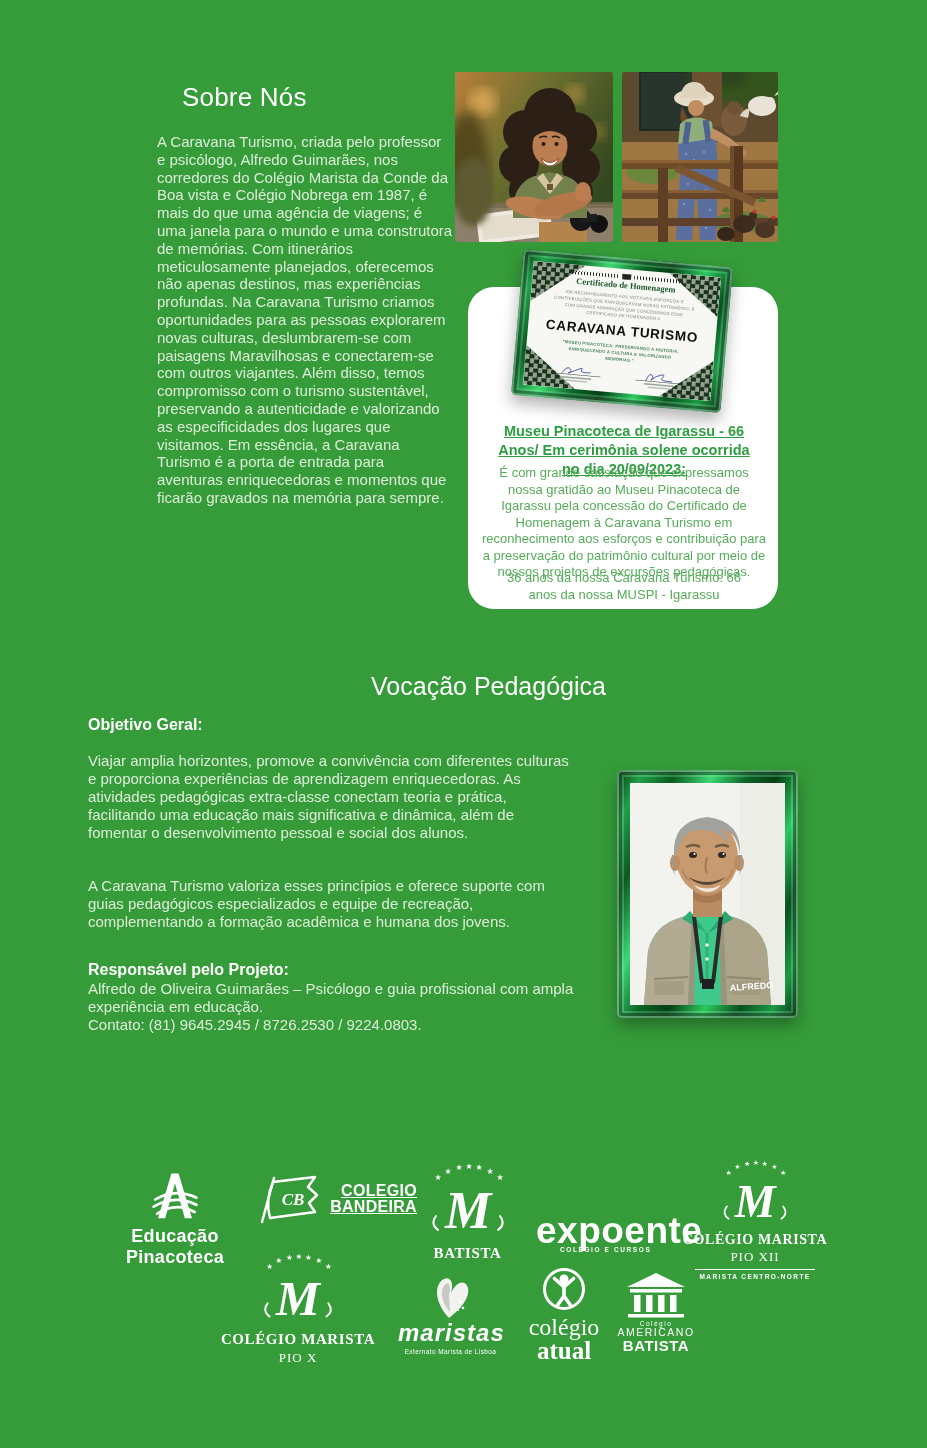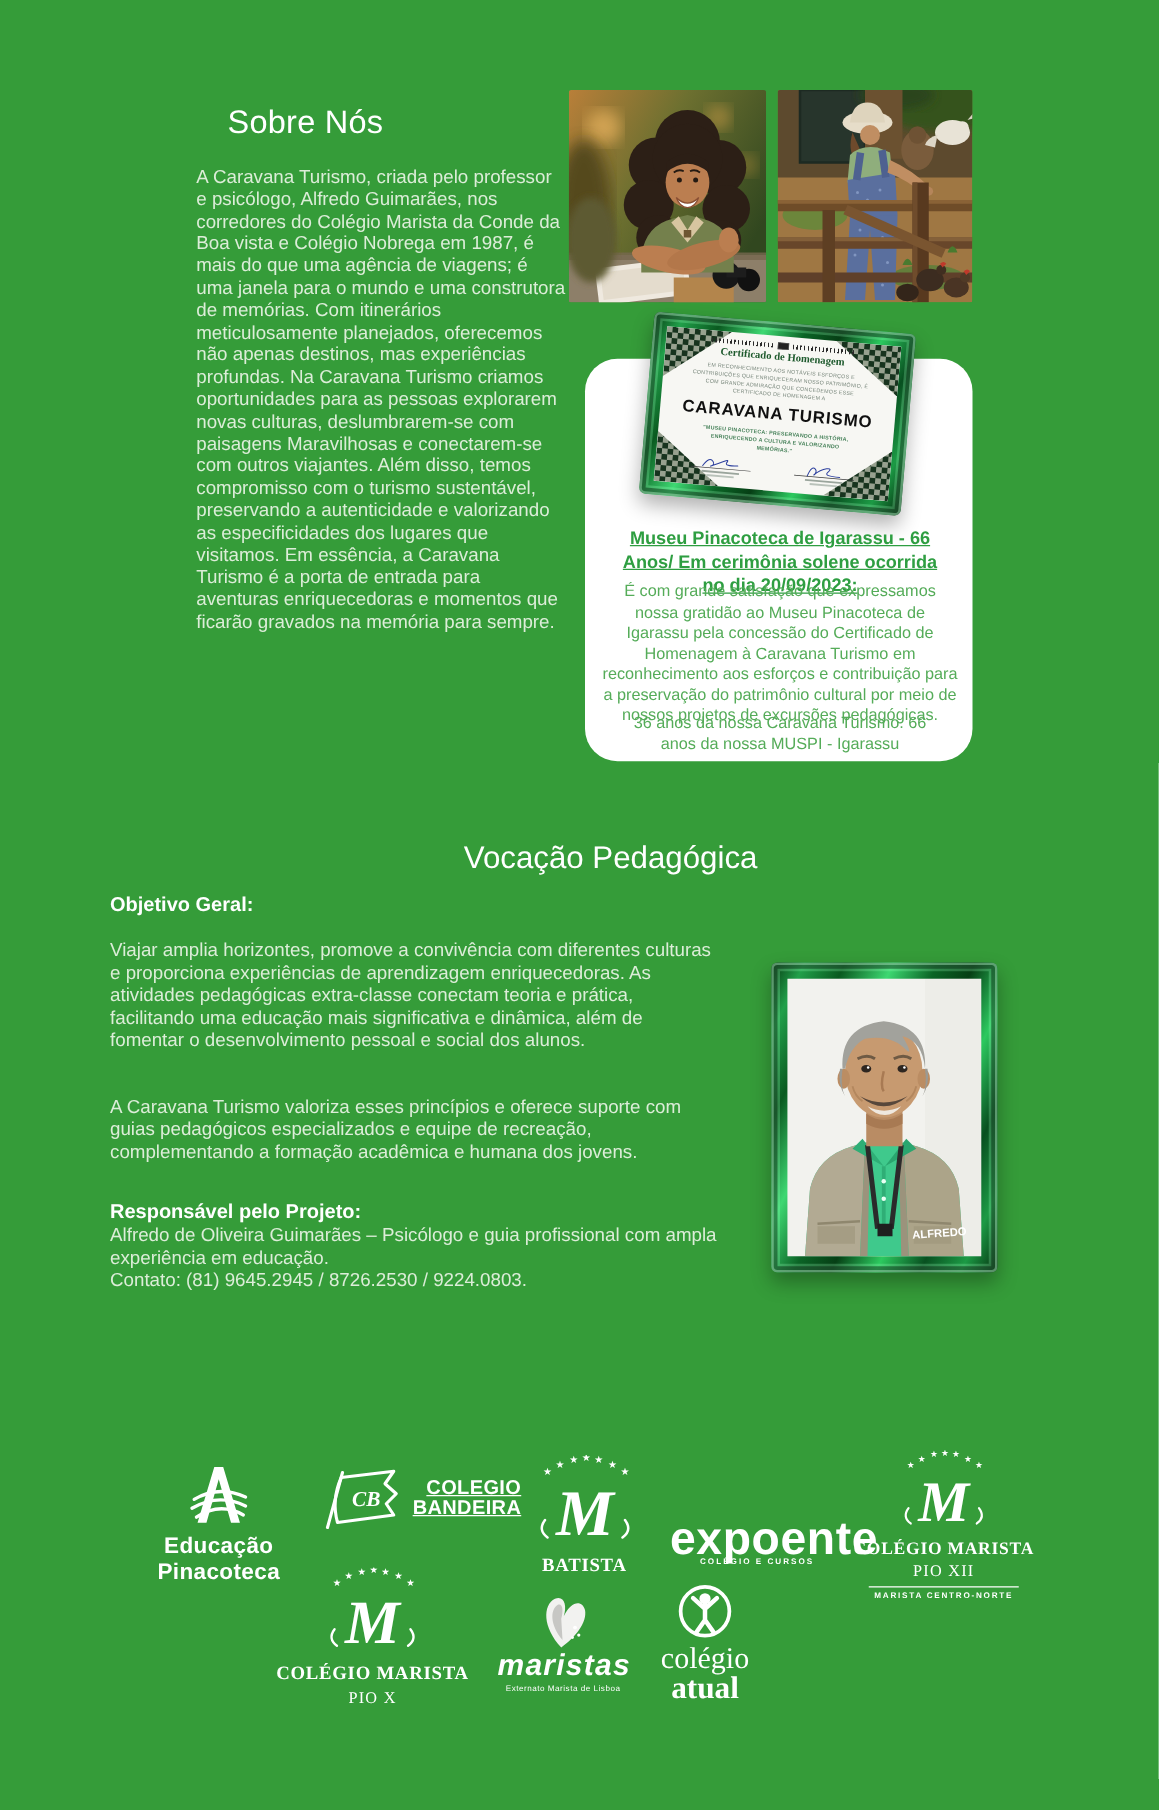--- a/index.html
+++ b/index.html
@@ -466,14 +466,28 @@
   <div class="abs logo" id="logo-atual">
     <svg width="46" height="46" viewBox="0 0 46 46">
       <circle cx="23" cy="23" r="19.5" fill="none" stroke="#fff" stroke-width="3"></circle>
       <circle cx="23" cy="13" r="4.5" fill="#fff"></circle>
       <path d="M23,18 L23,30 M23,21 L13.5,12.5 M23,21 L32.5,12.5 M23,30 L16,40 M23,30 L30,40" stroke="#fff" stroke-width="3.6" fill="none" stroke-linecap="round"></path>
     </svg>
     <div class="l1">colégio</div>
     <div class="l2">atual</div>
   </div>
 
+  <div class="abs logo" id="logo-batista">
+    <svg width="62" height="46" viewBox="0 0 62 46">
+      <polygon points="31,1 60,15 2,15" fill="#fff"></polygon>
+      <rect x="5" y="17" width="52" height="3.5" fill="#fff"></rect>
+      <rect x="9" y="23" width="6.5" height="17" fill="#fff"></rect>
+      <rect x="21" y="23" width="6.5" height="17" fill="#fff"></rect>
+      <rect x="33" y="23" width="6.5" height="17" fill="#fff"></rect>
+      <rect x="45" y="23" width="6.5" height="17" fill="#fff"></rect>
+      <rect x="3" y="42" width="56" height="3.5" fill="#fff"></rect>
+    </svg>
+    <div class="l1">Colégio</div>
+    <div class="l2">AMERICANO</div>
+    <div class="l3">BATISTA</div>
+  </div>
 
 </div>
 
 </body></html>

